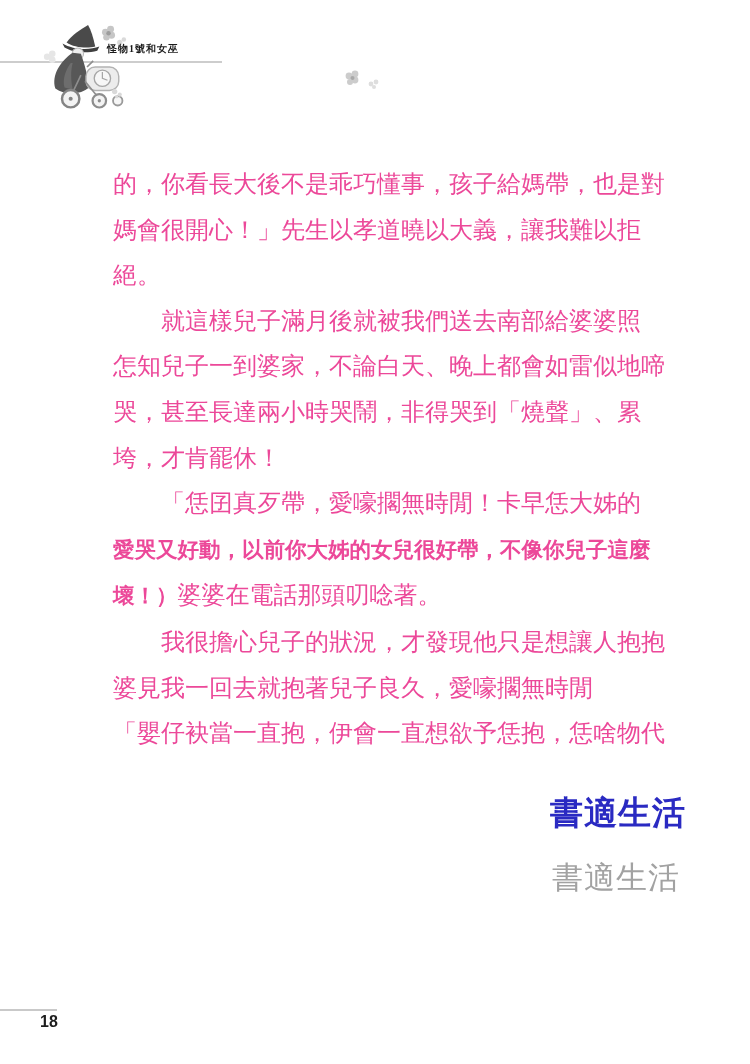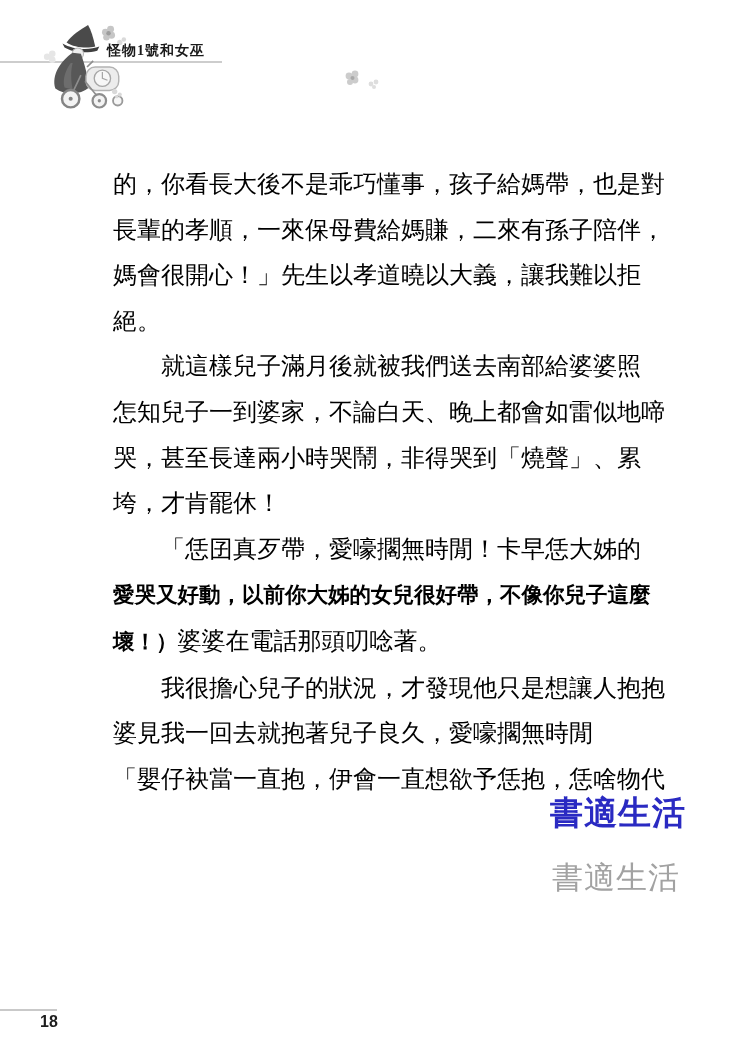--- a/index.html
+++ b/index.html
@@ -7,29 +7,29 @@
     position:relative; width:750px; height:1064px; background:#ffffff;
     font-family:"Liberation Serif", serif; overflow:hidden;
   }
   
   .header-rule{
     position:absolute; left:0; top:61px; width:222px; height:2px;
     background:#cdcdcd; z-index:1;
   }
   .book-title{
     position:absolute; left:107px; top:42px; z-index:3;
-    font-size:14px; font-weight:bold; color:#1a1a1a; letter-spacing:1px;
+    font-size:10px; font-weight:bold; color:#1a1a1a; letter-spacing:1px;
     font-family:"Liberation Serif", serif;
   }
   .witch-art{ position:absolute; left:40px; top:22px; width:90px; height:90px; z-index:2; }
   .flowers-right{ position:absolute; left:341px; top:68px; width:42px; height:24px; z-index:2; }
   
   .body-text{
     position:absolute; left:113px; top:162px; width:540px; z-index:2;
-    font-size:24px; line-height:45.6px; color:#000000;
+    font-size:24px; line-height:45.6px; color:#ec4899;
   }
   .line{ white-space:nowrap; }
   .line.ind{ padding-left:48px; }
   .seg-n{ font-weight:normal; }
   .seg-b{ font-weight:bold; font-size:21.5px; }
   
   .wm{ position:absolute; font-family:"Liberation Serif", serif; font-weight:bold; letter-spacing:1px; }
   .wm-front{ left:550px; top:791px; font-size:33px; z-index:5; }
   .wm-back{ left:552px; top:857px; font-size:31px; z-index:1; font-weight:normal; }
   
@@ -106,21 +106,20 @@
     </g>
     <g fill="#dedede">
       <circle cx="30" cy="16" r="2.4"></circle>
         <circle cx="35" cy="14" r="2.4"></circle>
         <circle cx="33" cy="19" r="2"></circle>
     </g>
   </svg>
 
   <div class="body-text">
     <div class="line"><span class="seg-n">的，你看長大後不是乖巧懂事，孩子給媽帶，也是對</span></div>
-    <div class="line"><span class="seg-n">長輩的孝順，一來保母費給媽賺，二來有孫子陪伴，</span></div>
     <div class="line"><span class="seg-n">媽會很開心！」先生以孝道曉以大義，讓我難以拒</span></div>
     <div class="line"><span class="seg-n">絕。</span></div>
     <div class="line ind"><span class="seg-n">就這樣兒子滿月後就被我們送去南部給婆婆照</span></div>
     <div class="line"><span class="seg-n">怎知兒子一到婆家，不論白天、晚上都會如雷似地啼</span></div>
     <div class="line"><span class="seg-n">哭，甚至長達兩小時哭鬧，非得哭到「燒聲」、累</span></div>
     <div class="line"><span class="seg-n">垮，才肯罷休！</span></div>
     <div class="line ind"><span class="seg-n">「恁囝真歹帶，愛嚎擱無時閒！卡早恁大姊的</span></div>
     <div class="line"><span class="seg-b">愛哭又好動，以前你大姊的女兒很好帶，不像你兒子這麼</span></div>
     <div class="line"><span class="seg-b">壞！）</span><span class="seg-n">婆婆在電話那頭叨唸著。</span></div>
     <div class="line ind"><span class="seg-n">我很擔心兒子的狀況，才發現他只是想讓人抱抱</span></div>

